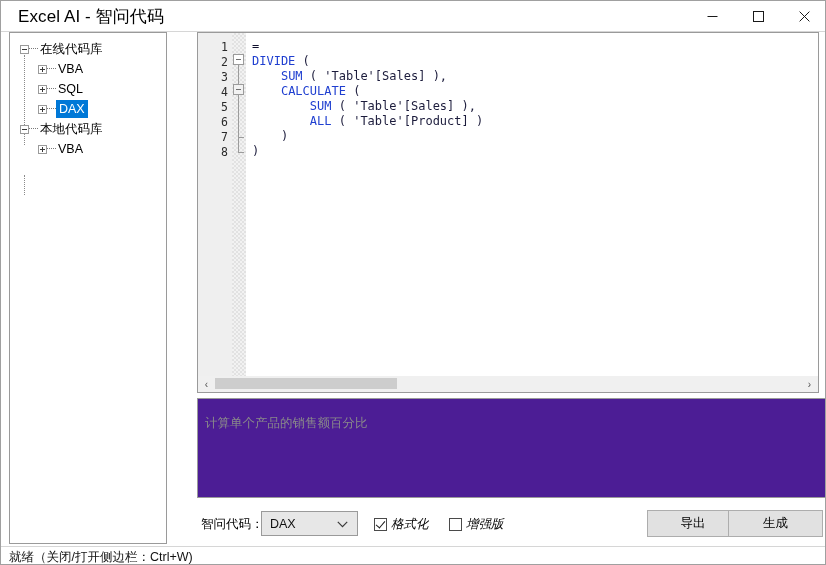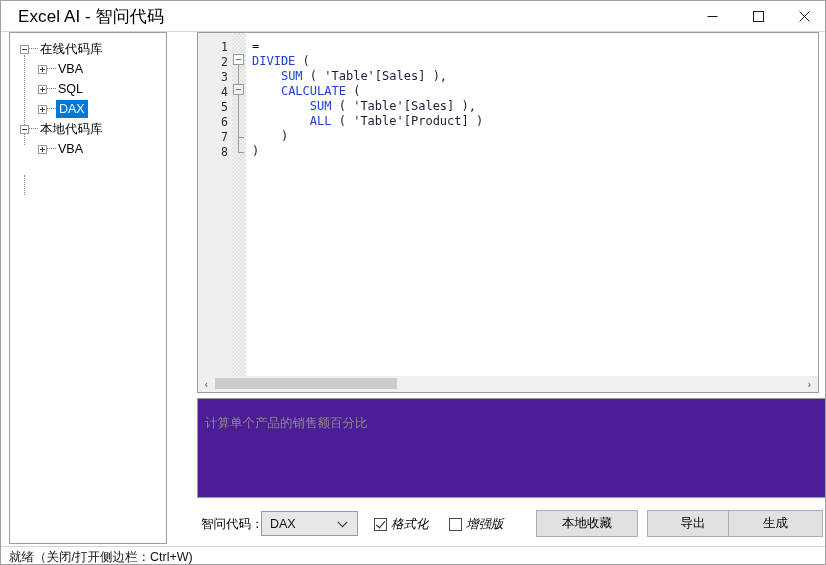--- a/index.html
+++ b/index.html
@@ -509,21 +509,20 @@
     <div class="chk-wrap" style="left:177px;">
       <span class="chk-box checked"></span>
       <span class="chk-label">格式化</span>
     </div>
 
     <div class="chk-wrap" style="left:252px;text-align:center;">
       <span class="chk-box"></span>
       <span class="chk-label">增强版</span>
     </div>
 
-    <div class="btn" style="left:339px; width:102px;">本地收藏</div>
     <div class="btn" style="left:450px; width:92px;">导出</div>
     <div class="btn" style="left:531px; width:95px;">生成</div>
   </div>
 
   <div class="statusbar">
     <div class="status-text">就绪（关闭/打开侧边栏：Ctrl+W)</div>
   </div>
 
 </div>
 

